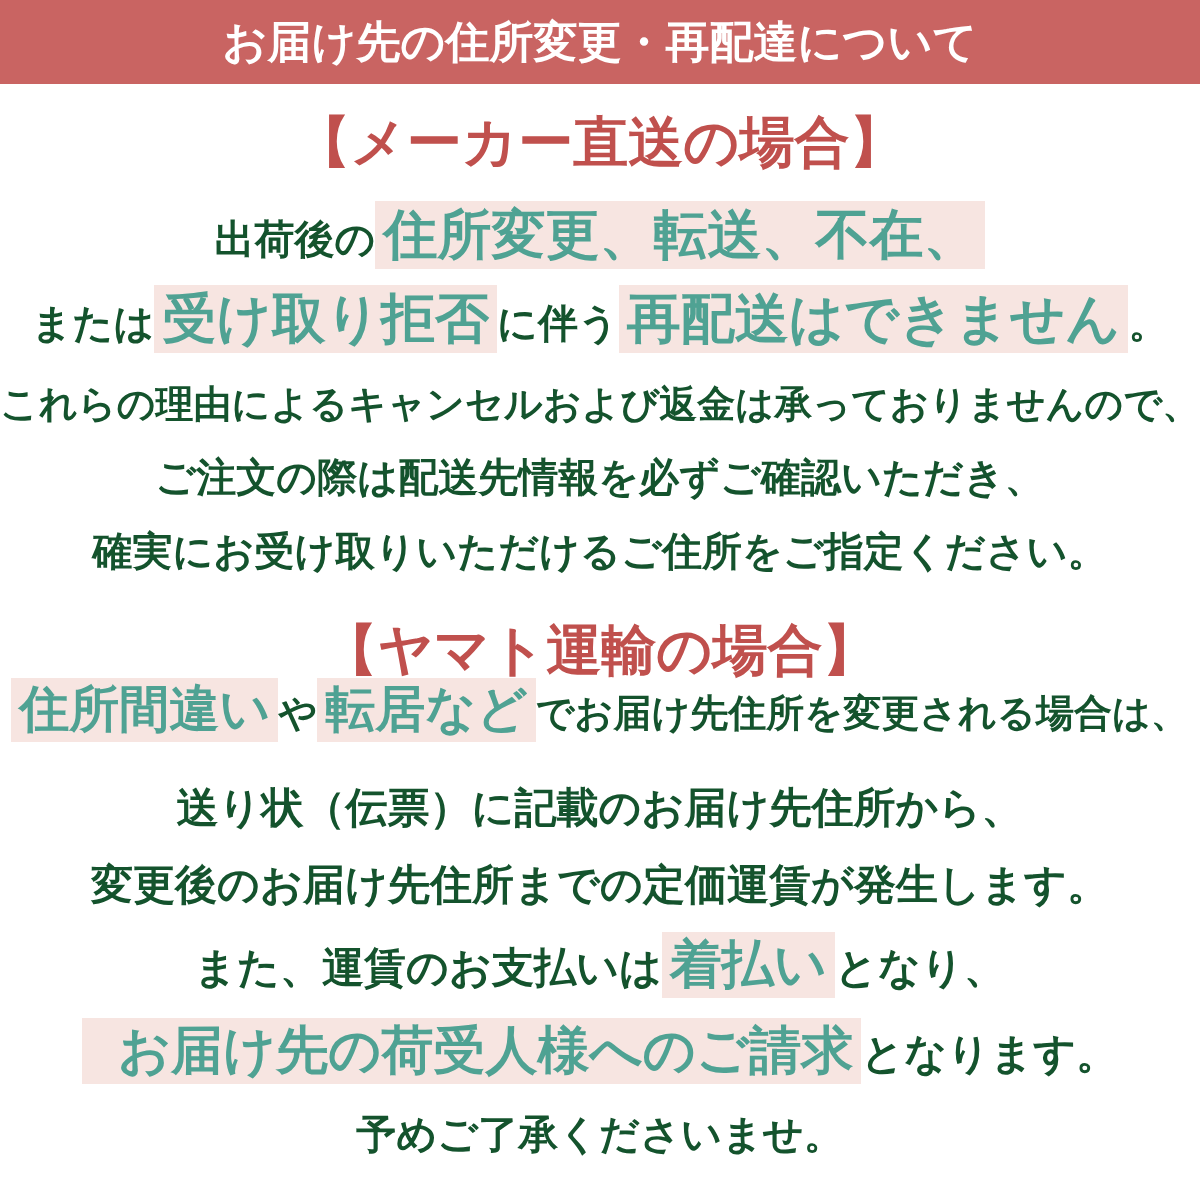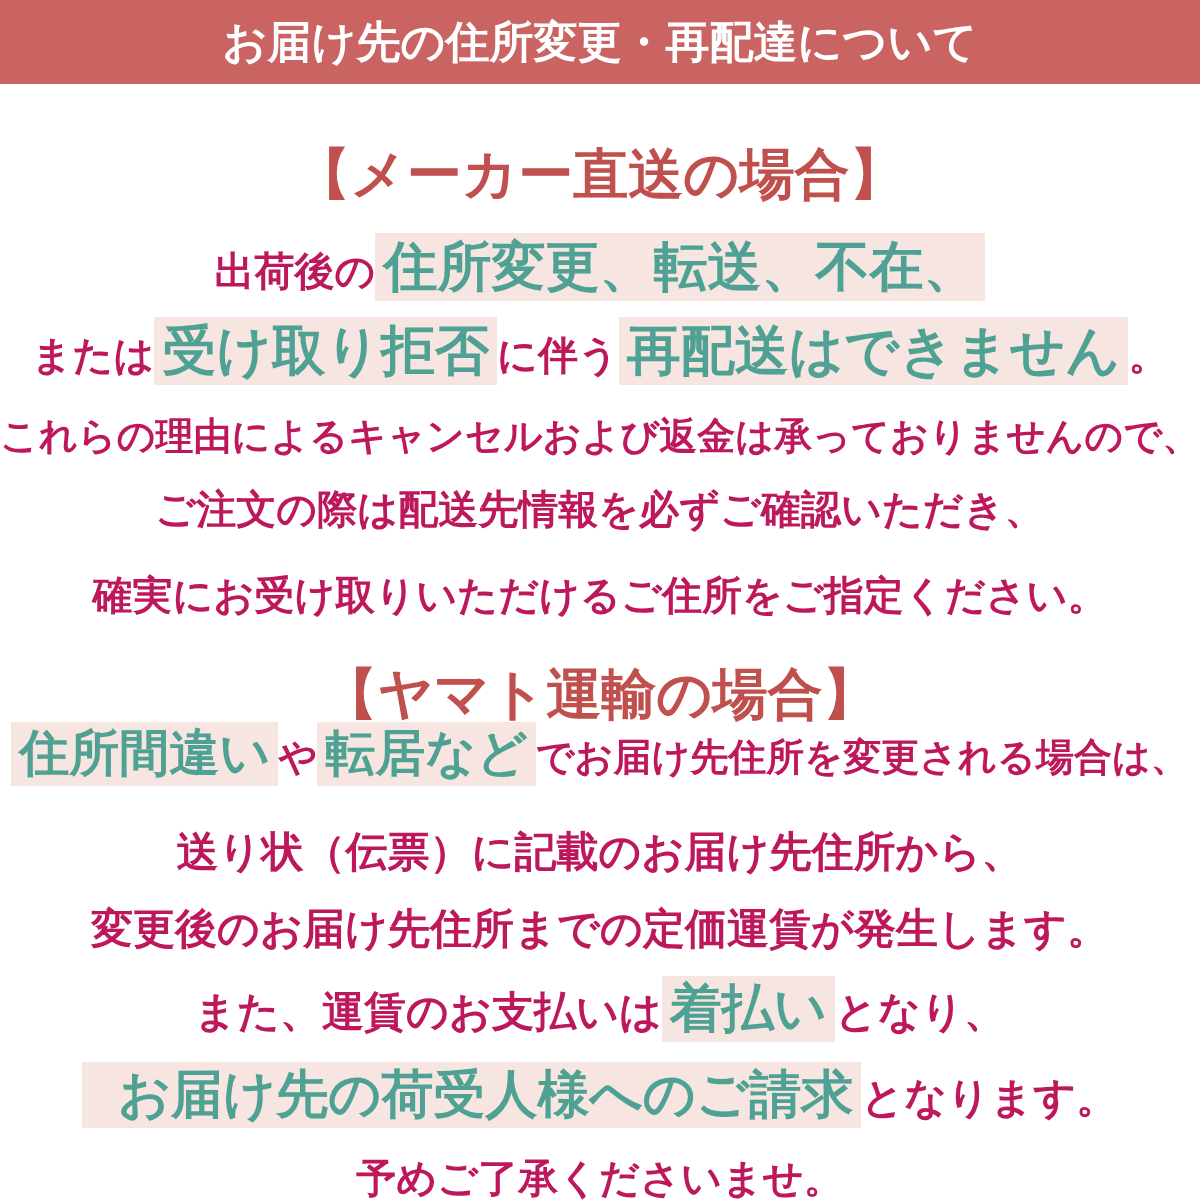--- a/index.html
+++ b/index.html
@@ -36,36 +36,36 @@
     white-space: nowrap;
     line-height: 1.15;
   }
   .heading {
     color: #c0504d;
     font-size: 55px;
     margin: 0;
     white-space: nowrap;
     line-height: 1.1;
   }
-  .h-maker { padding-top: 28px; margin-top: 32px; }
+  .h-maker { padding-top: 28px; }
   .h-yamato { padding-top: 46px; }
-  .gray { color: #be185d; }
+  .gray { color: #14532d; }
   .hl {
     color: #4fa293;
     background: #f7e5e1;
     padding: 3px 8px 5px 8px;
   }
   
   .l-after-ship   { margin-top: 30px; font-size: 40px; }
   .l-after-ship .hl { font-size: 54px; }
   .l-refuse       { margin-top: 22px; font-size: 40px; }
   .l-refuse .hl   { font-size: 54px; }
   .l-cancel       { margin-top: 34px; font-size: 38px; }
   .l-confirm      { margin-top: 28px; font-size: 40px; }
-  .l-address      { margin-top: 40px; font-size: 40px; }
+  .l-address      { margin-top: 28px; font-size: 40px; }
   .l-wrong-addr   { font-size: 38px; }
   .l-wrong-addr .hl { font-size: 50px; }
   .l-slip         { margin-top: 46px; font-size: 42px; }
   .l-fare         { margin-top: 28px; font-size: 42px; }
   .l-cod          { margin-top: 26px; font-size: 42px; }
   .l-cod .hl      { font-size: 52px; }
   .l-billing      { margin-top: 26px; font-size: 42px; }
   .l-billing .hl  { font-size: 52px; padding-left: 36px; }
   .l-understand   { margin-top: 30px; font-size: 40px; }
 </style>

